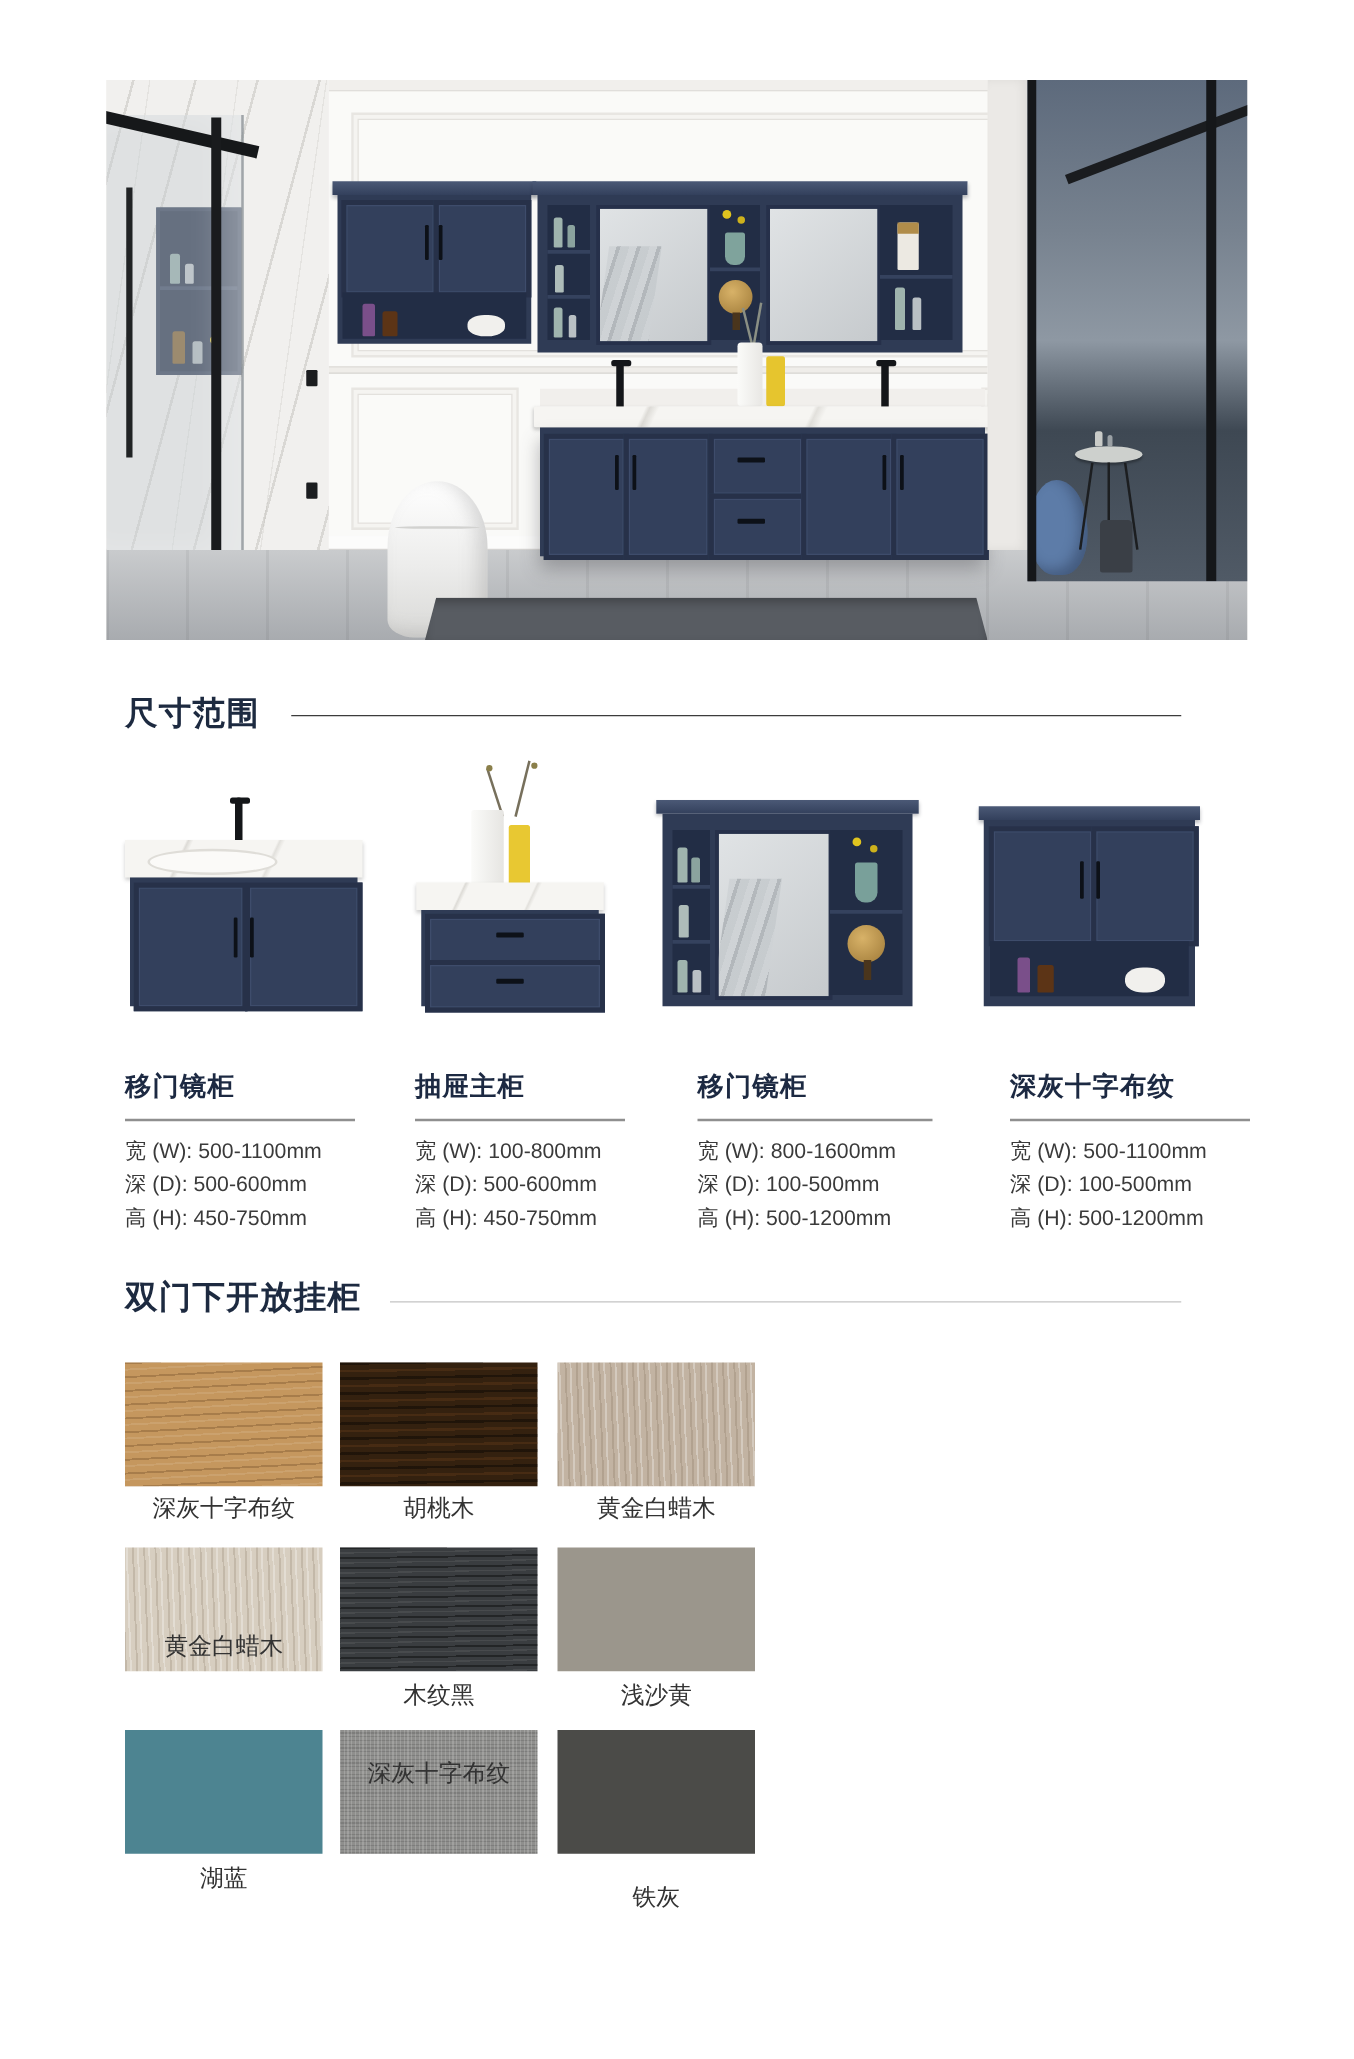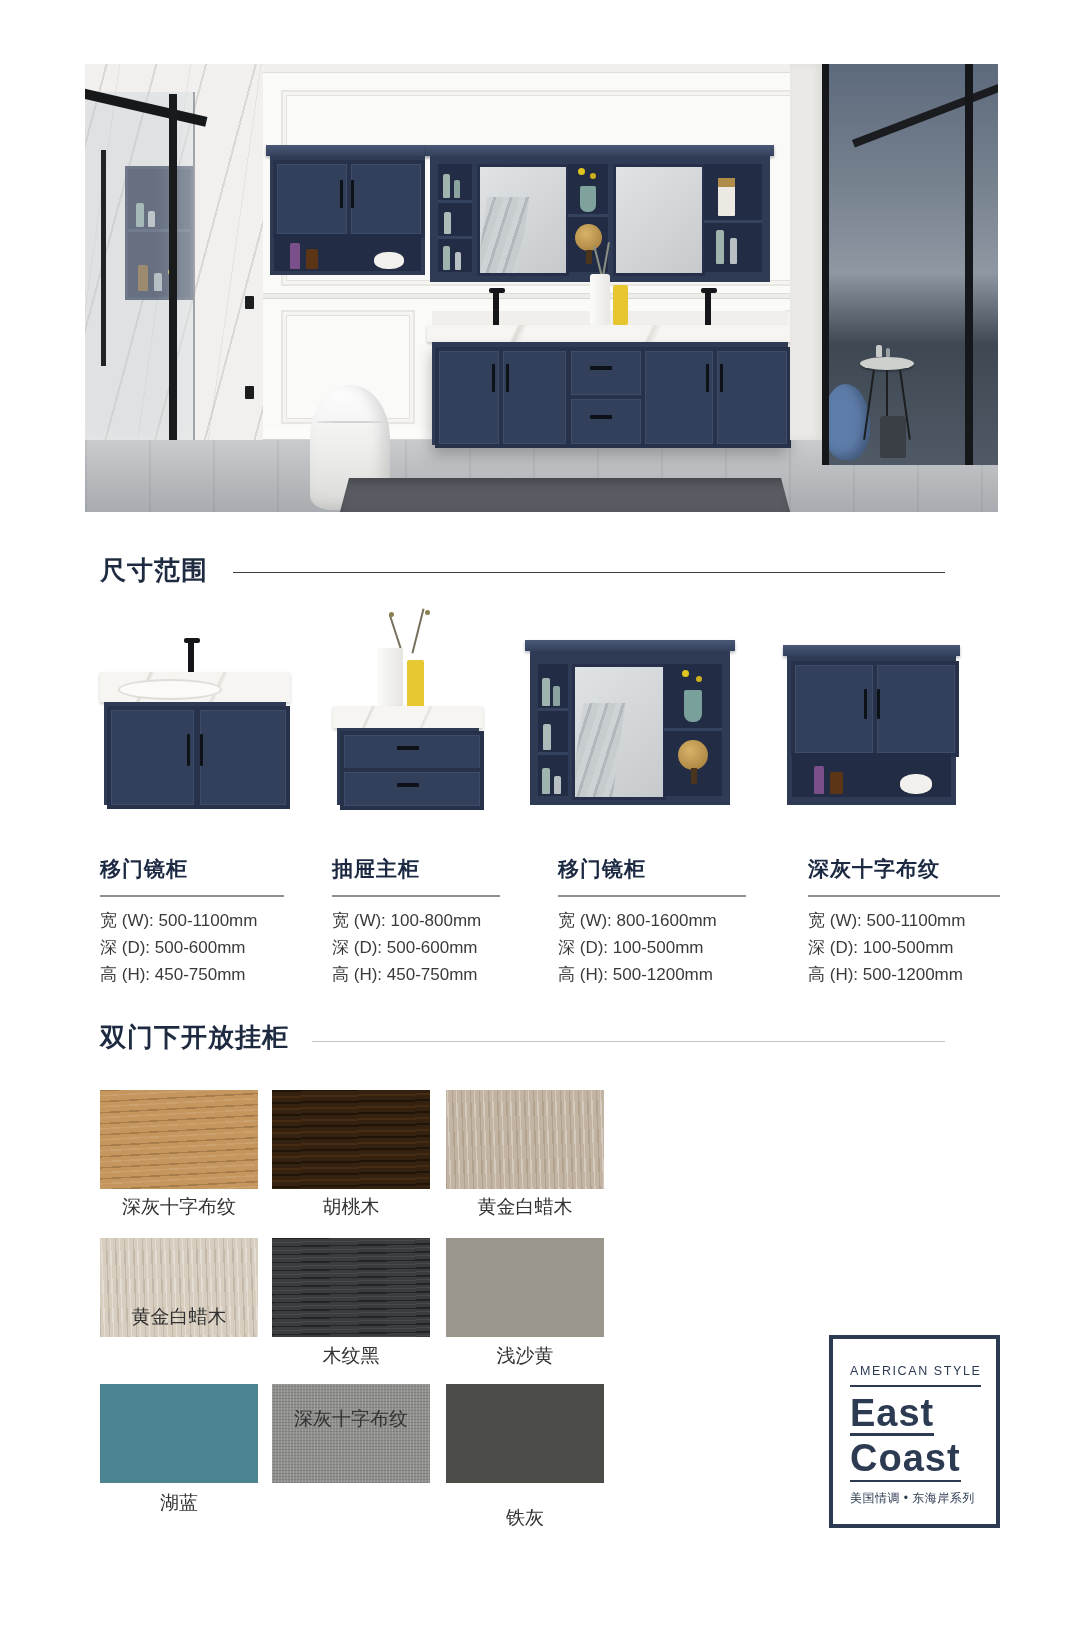--- a/index.html
+++ b/index.html
@@ -344,20 +344,14 @@
   <div class="swatch" style="left: 446px; top: 1238px; background-color: rgb(155, 150, 140);"></div>
   <div class="sw-label" style="left:446px;top:1343px;">浅沙黄</div>
 
   <div class="swatch" style="left: 100px; top: 1384px; background-color: rgb(77, 132, 145);"></div>
   <div class="sw-label" style="left:100px;top:1490px;">湖蓝</div>
   <div class="swatch tex-fabric" style="left: 272px; top: 1384px; background-color: rgb(143, 143, 141);"></div>
   <div class="sw-label" style="left:272px;top:1406px;">深灰十字布纹</div>
   <div class="swatch" style="left: 446px; top: 1384px; background-color: rgb(75, 75, 72);"></div>
   <div class="sw-label" style="left:446px;top:1505px;">铁灰</div>
 
-  <div id="logo">
-    <div><span class="tagline">AMERICAN STYLE</span></div>
-    <div style="margin-top:6px;"><span class="big">East</span></div>
-    <div style="margin-top:2px;"><span class="big big2">Coast</span></div>
-    <div class="sub">美国情调 • 东海岸系列</div>
-  </div>
 
 </div>
 
 </body></html>

